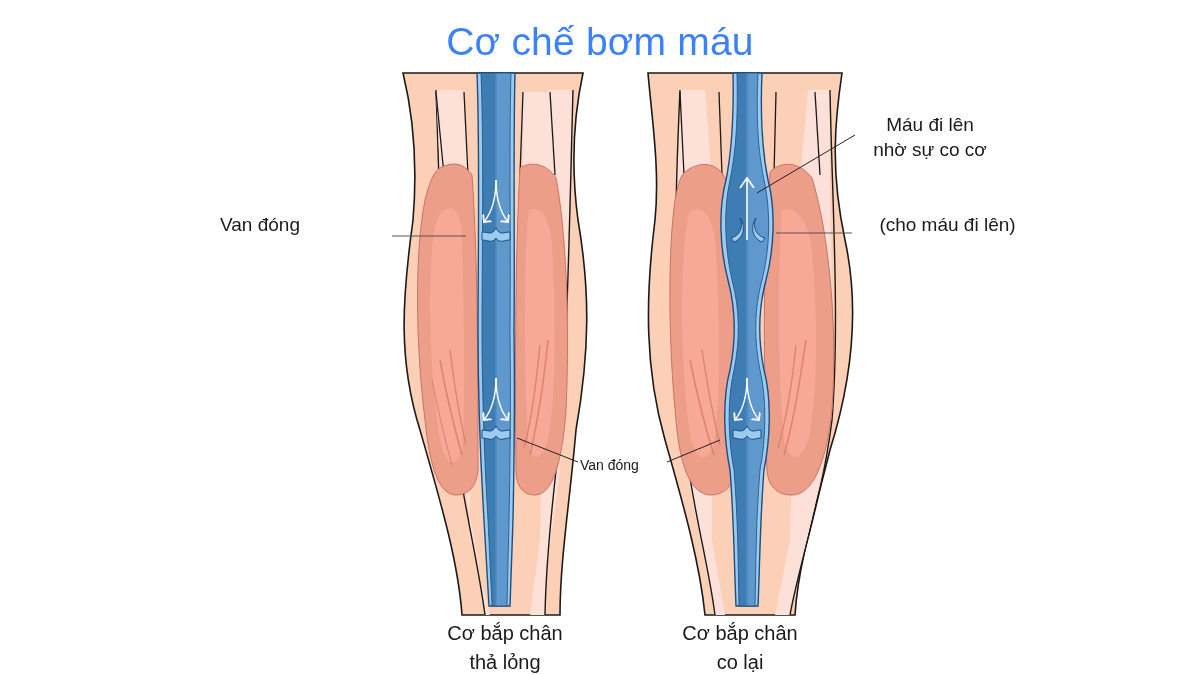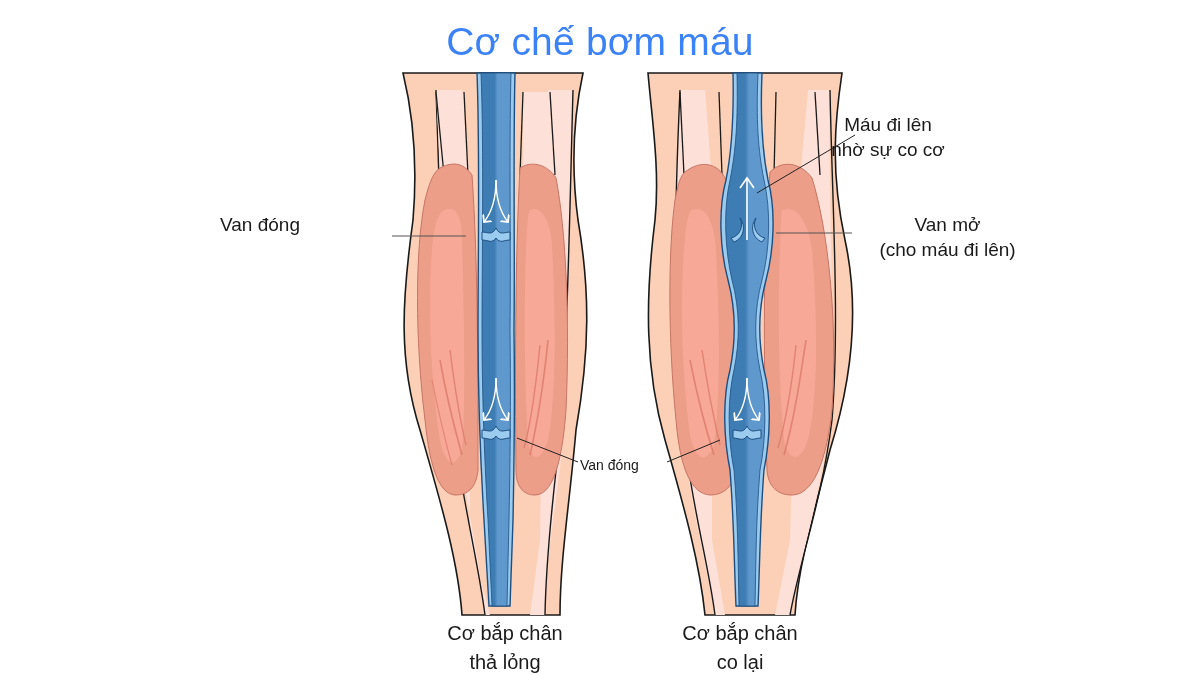--- a/index.html
+++ b/index.html
@@ -129,26 +129,25 @@
     <line x1="776" y1="233" x2="852" y2="233" stroke="#555" stroke-width="1.2"></line>
     <line x1="720" y1="440" x2="667" y2="462" stroke="#222" stroke-width="1"></line>
   </g>
 </svg>
 
 <div class="label" style="left:125px; top:212px; width:270px;">
   <div>Van đóng</div>
 </div>
 <div class="label small" style="left:580px; top:456px;">Van đóng</div>
 
-<div class="label" style="left:803px; top:112px; width:170px;">
+<div class="label" style="left:845px; top:112px; width:170px;">
   <div>Máu đi lên</div>
   <div>nhờ sự co cơ</div>
 </div>
 <div class="label" style="left:860px; top:212px; width:175px;">
-  <div>Van mở</div>
   <div>(cho máu đi lên)</div>
 </div>
 
 <div class="caption" style="left:420px; top:619px; width:170px;">
   <div>Cơ bắp chân</div>
   <div>thả lỏng</div>
 </div>
 <div class="caption" style="left:655px; top:619px; width:170px;">
   <div>Cơ bắp chân</div>
   <div>co lại</div>

